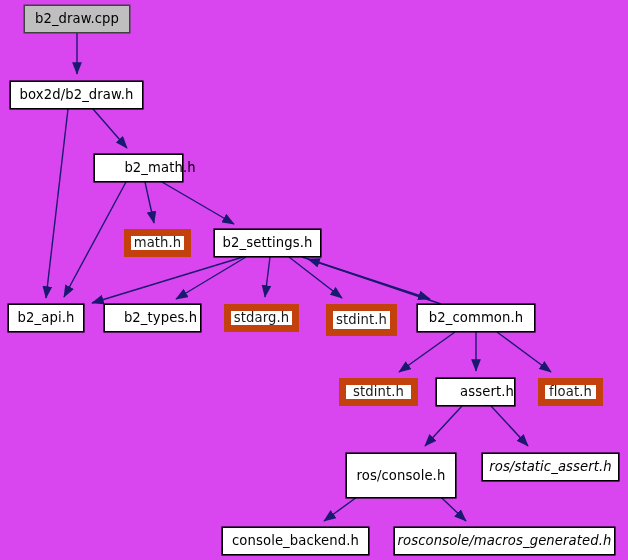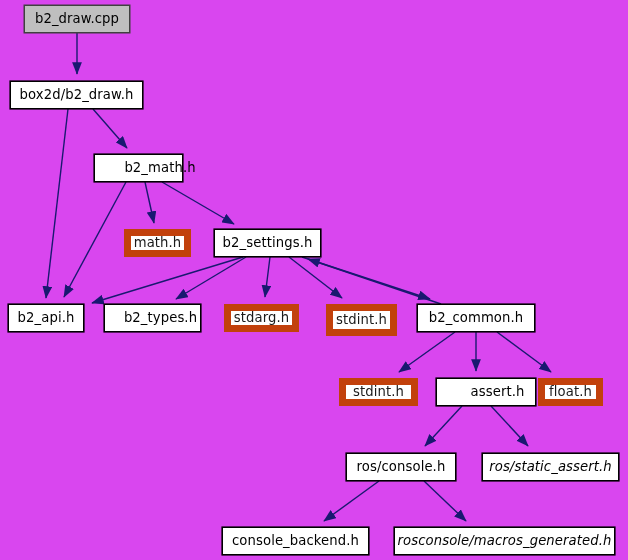--- a/index.html
+++ b/index.html
@@ -115,27 +115,27 @@
       </div>
       <div class="node system" style="left: 326px; top: 304px; width: 71px; height: 32px;">
         <span class="node-label">stdint.h</span>
       </div>
       <div class="node project" style="left: 417px; top: 304px; width: 118px; height: 28px;">
         <span class="node-label">b2_common.h</span>
       </div>
       <div class="node system" style="left: 339px; top: 378px; width: 79px; height: 28px;">
         <span class="node-label">stdint.h</span>
       </div>
-      <div class="node project" style="left: 436px; top: 378px; width: 100px; height: 28px; padding-left: 23px;">
+      <div class="node project" style="left: 436px; top: 378px; width: 79px; height: 28px; padding-left: 23px;">
         <span class="node-label">assert.h</span>
       </div>
       <div class="node system" style="left: 538px; top: 378px; width: 65px; height: 28px;">
         <span class="node-label">float.h</span>
       </div>
-      <div class="node project" style="left: 346px; top: 453px; width: 110px; height: 28px;">
+      <div class="node project" style="left: 346px; top: 453px; width: 110px; height: 45px;">
         <span class="node-label">ros/console.h</span>
       </div>
       <div class="node project" style="left: 482px; top: 453px; width: 137px; height: 28px; font-style: italic;">
         <span class="node-label">ros/static_assert.h</span>
       </div>
       <div class="node project" style="left: 222px; top: 527px; width: 147px; height: 28px;">
         <span class="node-label">console_backend.h</span>
       </div>
       <div class="node project" style="left: 394px; top: 527px; width: 221px; height: 28px; font-style: italic;">
         <span class="node-label">rosconsole/macros_generated.h</span>

